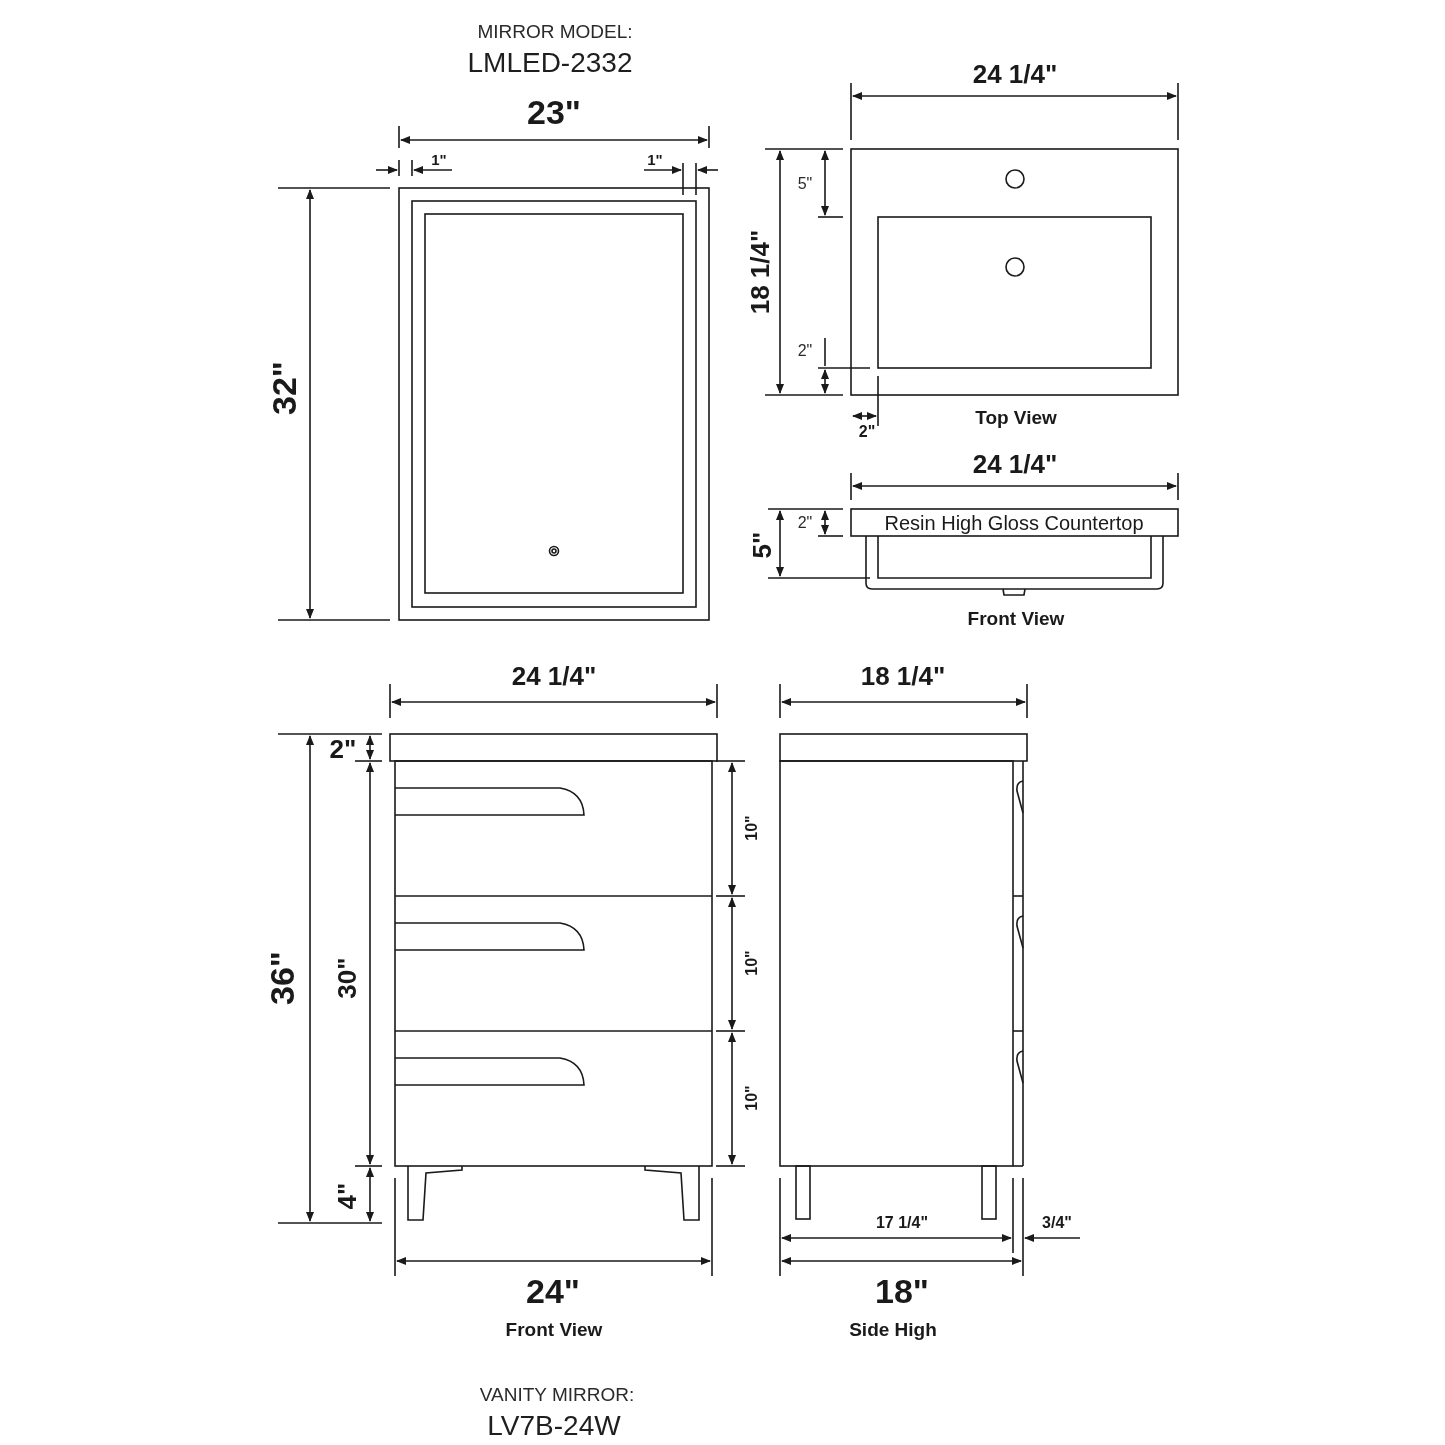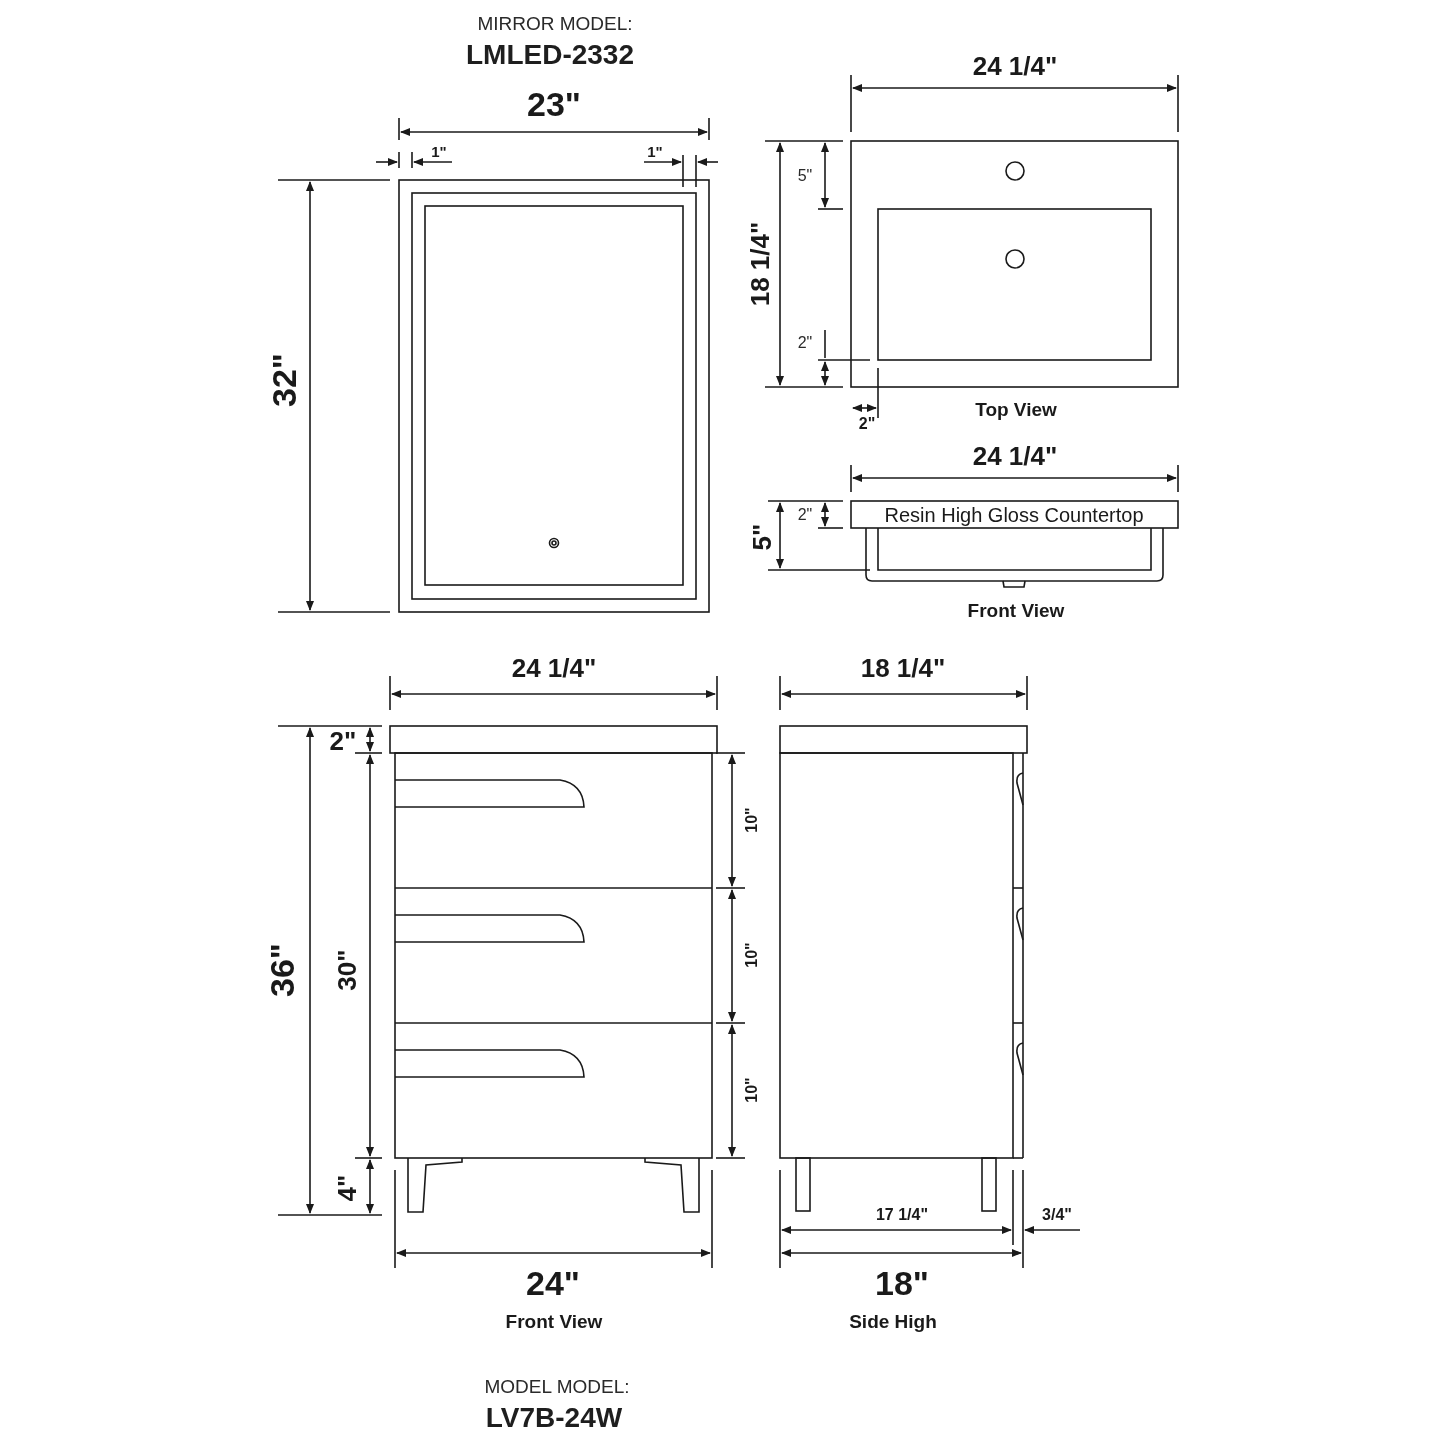--- a/index.html
+++ b/index.html
@@ -1,27 +1,27 @@
 <!DOCTYPE html>
 <html><head>
 <meta charset="utf-8">
 <style>
   html, body { margin: 0; padding: 0; background: #ffffff; }
   body { width: 1445px; height: 1445px; position: relative; overflow: hidden;
          font-family: "Liberation Sans", "DejaVu Sans", sans-serif; color: #1a1a1a; }
-  .canvas { position: absolute; left: 0; top: 0; width: 1445px; height: 1155px; }
+  .canvas { position: absolute; left: 0; top: 8px; width: 1445px; height: 1155px; }
   .lbl { position: absolute; white-space: nowrap; transform: translate(-50%, -50%); font-weight: bold; color: #1a1a1a; }
   .lbl.light { font-weight: normal; color: #2a2a2a; }
   .rot { transform: translate(-50%, -50%) rotate(-90deg); }
   .xl { font-size: 34px; }
   .lg { font-size: 26px; }
   .sm { font-size: 16px; }
   .xs { font-size: 15px; }
   .model-cap { font-size: 19px; font-weight: normal; color: #2a2a2a; }
-  .model-id { font-size: 28px; font-weight: bold; color: #1e1e1e; }
+  .model-id { font-size: 28px; font-weight: normal; color: #1e1e1e; }
   .view-title { font-size: 19px; }
   .ct-label { font-size: 20px; font-weight: normal; }
 </style>
 </head>
 <body>
 
 <div class="canvas">
 
   <svg width="1445" height="1445" viewBox="0 0 1445 1445" style="position:absolute;left:0;top:0">
     <defs>
@@ -181,16 +181,16 @@
   <div class="lbl sm rot" style="left:752px;top:1090px">10"</div>
   <div class="lbl xl" style="left:553px;top:1283px">24"</div>
   <div class="lbl view-title" style="left:554px;top:1322px">Front View</div>
 
   <div class="lbl lg" style="left:903px;top:668px">18 1/4"</div>
   <div class="lbl sm" style="left:902px;top:1215px">17 1/4"</div>
   <div class="lbl sm" style="left:1057px;top:1215px">3/4"</div>
   <div class="lbl xl" style="left:902px;top:1283px">18"</div>
   <div class="lbl view-title" style="left:893px;top:1322px">Side High</div>
 
-  <div class="lbl model-cap" style="left:557px;top:1387px">MODEL MODEL:</div>
+  <div class="lbl model-cap" style="left:557px;top:1387px">VANITY MIRROR:</div>
   <div class="lbl model-id" style="left:554px;top:1418px">LV7B-24W</div>
 
 </div>
 
 </body></html>

